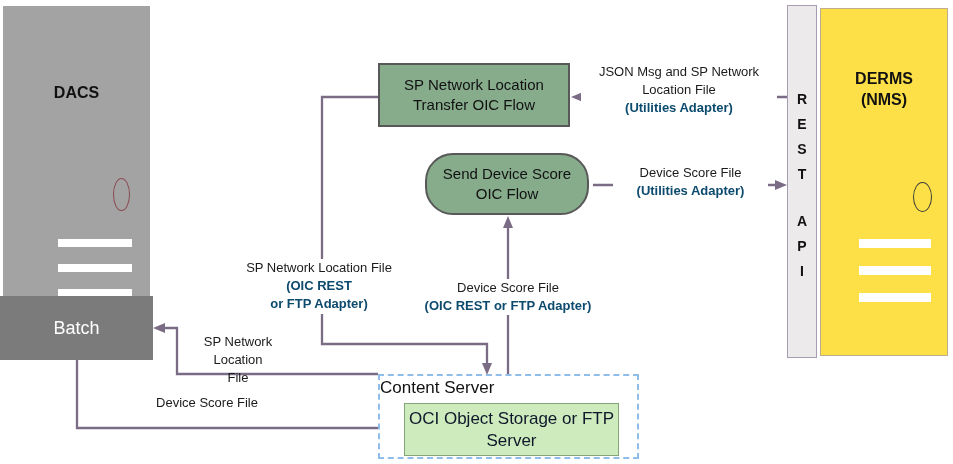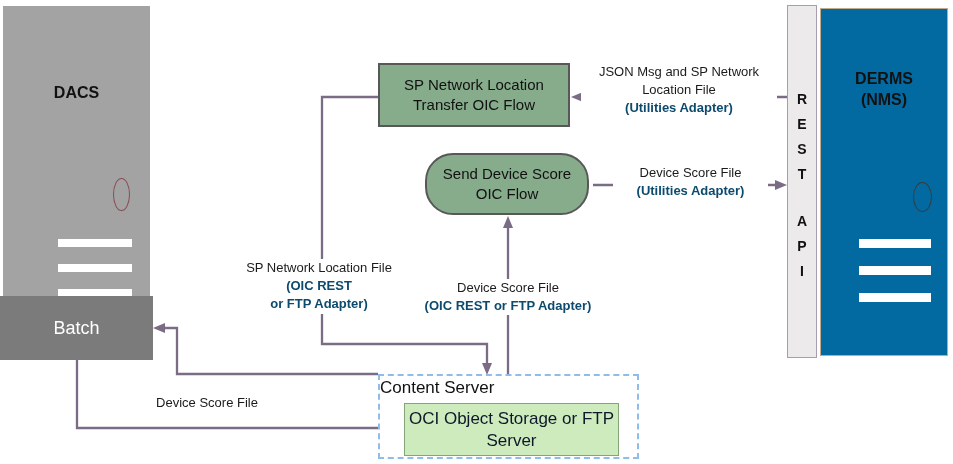--- a/index.html
+++ b/index.html
@@ -40,21 +40,21 @@
          justify-content:center; text-align:center; font-size:17px; color:#0f172a;
          line-height:1.25; }
 
   
   .rest { left:787px; top:5px; width:30px; height:353px; background:#eceaea;
           border:1px solid #a79db2; }
   .rest-letter { position:absolute; left:0; right:0; text-align:center;
                  font-weight:bold; font-size:14px; color:#111; }
 
   
-  .derms { left:820px; top:8px; width:128px; height:348px; background:#0369a1;
+  .derms { left:820px; top:8px; width:128px; height:348px; background:#fde047;
            border:1px solid #c0ab8c; }
   .derms-label { position:absolute; left:0; right:0; top:60px; text-align:center;
                  font-weight:bold; font-size:16px; color:#111; line-height:1.3;
                  white-space:pre-line; }
   .derms .oval { left:92px; top:173px; width:19px; height:30px; border-color:#3a3a3a; }
   .derms .bar { left:38px; width:72px; height:9px; }
   .derms .bar.b1 { top:230px; } .derms .bar.b2 { top:257px; } .derms .bar.b3 { top:284px; }
 
   
   .wires { position:absolute; left:0; top:0; width:953px; height:464px; pointer-events:none; }
@@ -151,18 +151,23 @@
     <span>SP Network Location File</span><br>
     <span class="blue">(OIC REST</span><br>
     <span class="blue">or FTP Adapter)</span>
   </div>
 
   <div class="elabel bgwhite lab-dsf-oic">
     <span>Device Score File</span><br>
     <span class="blue">(OIC REST or FTP Adapter)</span>
   </div>
 
+  <div class="elabel lab-spn-file">
+    <span>SP Network</span><br>
+    <span>Location</span><br>
+    <span>File</span>
+  </div>
 
   <div class="elabel lab-dsf-bot">
     <span>Device Score File</span>
   </div>
 
 </div>
 
 </body></html>

